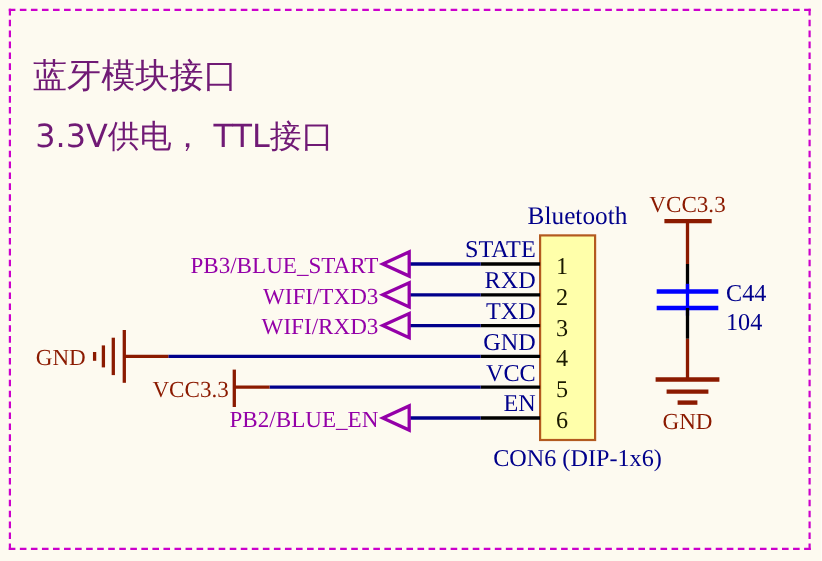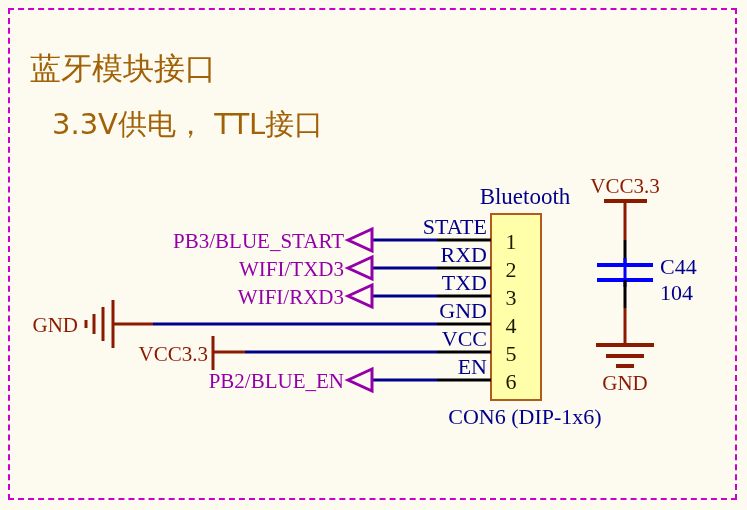--- a/index.html
+++ b/index.html
@@ -20,31 +20,31 @@
     left: 8px;
     top: 8px;
     width: 729px;
     height: 492px;
     border: 2px dashed #cc00cc;
     box-sizing: border-box;
     pointer-events: none;
   }
   .title-cn {
     position: absolute;
-    color: #a16207;
+    color: #701a75;
     white-space: nowrap;
     font-family: "DejaVu Sans", "Liberation Sans", sans-serif;
   }
   #title-line-1 {
     left: 30px;
     top: 48px;
     font-size: 31px;
   }
   #title-line-2 {
-    left: 52px;
+    left: 32px;
     top: 105px;
     font-size: 29px;
   }
   svg#schematic-svg {
     position: absolute;
     left: 0;
     top: 0;
     width: 747px;
     height: 510px;
   }

